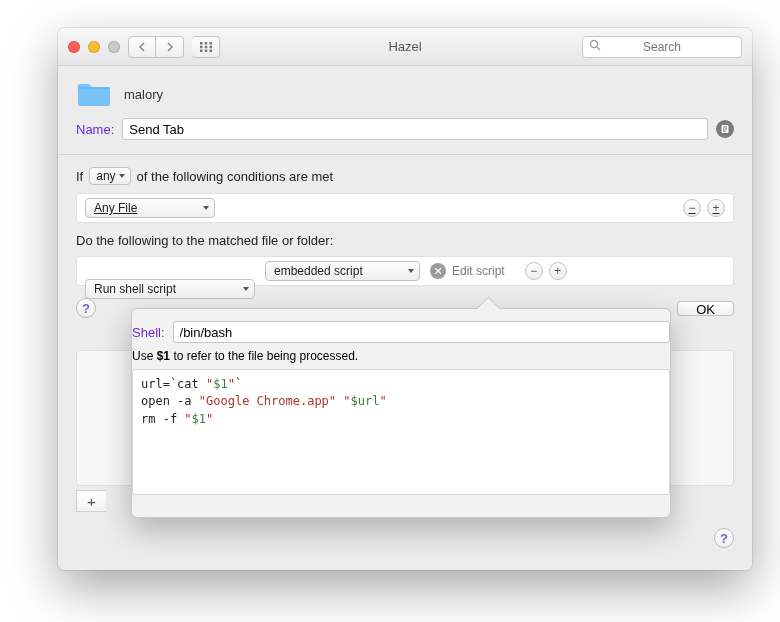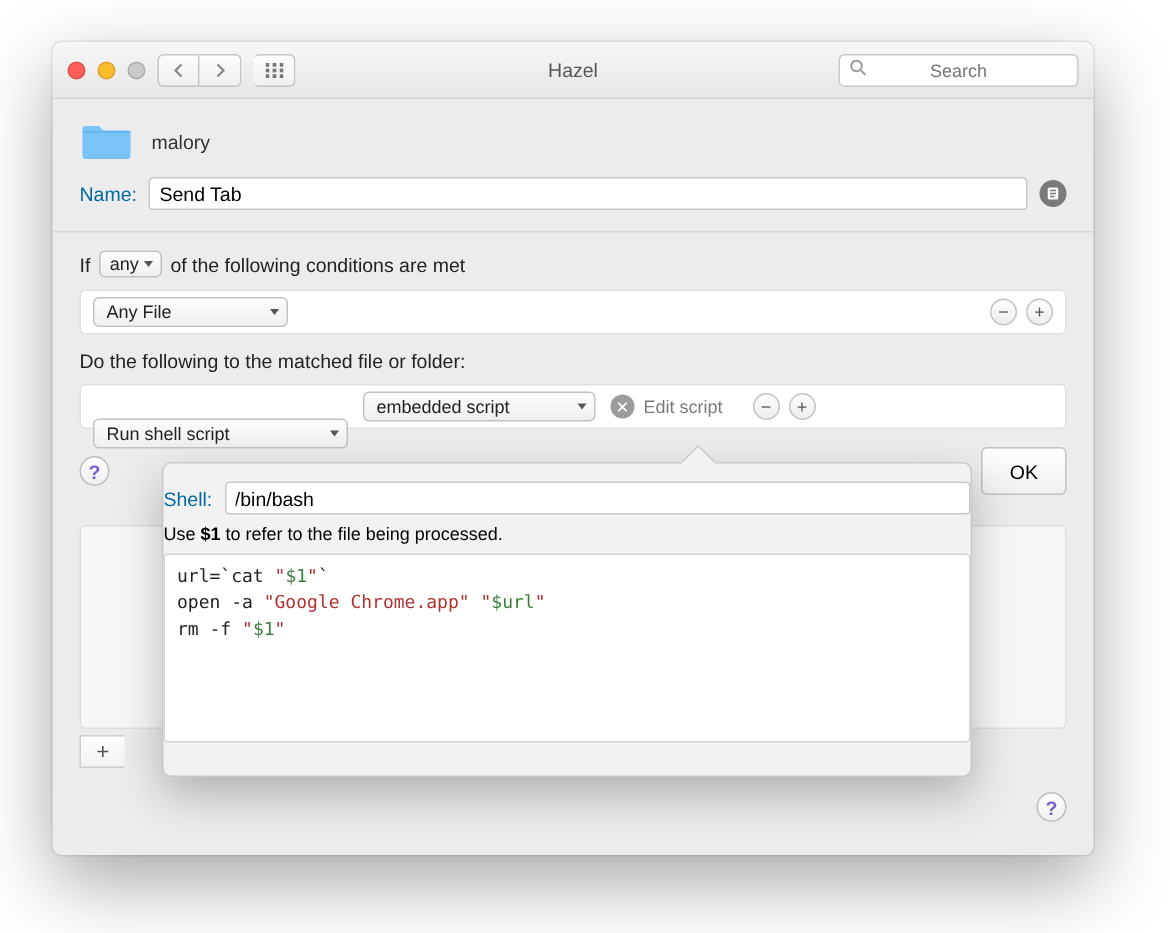--- a/index.html
+++ b/index.html
@@ -7,21 +7,21 @@
     font-family: -apple-system, "Helvetica Neue", Helvetica, Arial, sans-serif;
     font-size: 13px;
     color: #222;
     background: #fff;
     width: 780px;
     height: 622px;
     position: relative;
   }
   .window {
     position: absolute;
-    left: 35px;
+    left: 58px;
     top: 28px;
     width: 694px;
     height: 542px;
     background: #ececec;
     border-radius: 6px;
     box-shadow: 0 18px 50px rgba(0,0,0,0.35), 0 0 0 1px rgba(0,0,0,0.08);
     overflow: visible;
   }
   
   .titlebar {
@@ -61,21 +61,21 @@
   }
   .searchwrap input{ border:none; outline:none; flex:1; font-size:12px; background:transparent; color:#555;margin-left:36px;}
   .clearcircle{ width:14px;height:14px;border-radius:50%;background:#c9c9c9;display:flex;align-items:center;justify-content:center;color:#fff;font-size:10px;}
 
   .content { padding: 14px 18px 0 18px; }
   .folderrow { display:flex; align-items:center; gap:12px; margin-bottom:10px;}
   .foldericon svg{display:block;}
   .foldername { font-size:13px; color:#333; }
 
   .namerow { display:flex; align-items:center; gap:8px; margin-bottom:14px;}
-  .lbl { font-size:13px; color:#0369a1; }
+  .lbl { font-size:13px; color:#6d28d9; }
   .txtin {
     flex:1; height:22px; background:#fff; border:1px solid #c7c7c7; border-radius:3px;
     padding:0 6px; font-size:13px; outline:none;
   }
   .docicon{
     width:18px;height:18px;border-radius:50%;background:#7a7a7a;display:flex;align-items:center;justify-content:center;
   }
   .docicon svg{display:block;}
 
   .hr { height:1px; background:#d6d6d6; margin: 0 -18px 12px -18px;}
@@ -97,20 +97,21 @@
   }
   .sel-sm{ height:18px; font-size:12px; padding:0 14px 0 6px;}
   .sel-sm::after{
     border-left:3px solid transparent;border-right:3px solid transparent;border-top:4px solid #555;
   }
 
   .rulerow {
     background:#fff; border:1px solid #e0e0e0; border-radius:4px;
     height:30px; display:flex; align-items:center; padding:0 8px; gap:8px;
     margin: 0 18px 10px 18px;
+    text-decoration: underline;
   }
   .rulerow .spacer{flex:1;}
   .pmwrap{display:flex;gap:6px;}
   .pm{
     width:18px;height:18px;border-radius:50%;
     background:linear-gradient(#fdfdfd,#ededed); border:1px solid #c2c2c2;
     display:flex;align-items:center;justify-content:center;font-size:12px;color:#555;line-height:1;
   }
 
   .sectionlabel { font-size:13px; color:#222; margin: 0 18px 8px 18px;}
@@ -125,21 +126,21 @@
   .editscript{ display:flex; align-items:center; gap:6px; color:#7a7a7a; font-size:12px;}
   .graycirc{width:16px;height:16px;border-radius:50%;background:#9c9c9c;display:flex;align-items:center;justify-content:center;color:#fff;font-size:11px;}
 
   .bottomrow { display:flex; align-items:center; margin: 12px 18px 0 18px; gap:10px;}
   .helpq{
     width:20px;height:20px;border-radius:50%;border:1px solid #bcbcbc;background:linear-gradient(#fff,#efefef);
     display:flex;align-items:center;justify-content:center;color:#7a5fcf;font-weight:bold;font-size:13px;
   }
   .okbtn{
     margin-left:auto;
-    height:32px; padding:0 18px; border:1px solid #c2c2c2; border-radius:4px;
+    height:15px; padding:0 18px; border:1px solid #c2c2c2; border-radius:4px;
     background:linear-gradient(#fff,#f0f0f0); font-size:13px;
   }
 
   .bgpanel{
     position:absolute; left:18px; right:18px; top:322px; height:136px;
     background:#f7f7f7; border:1px solid #dedede; border-radius:4px;
   }
   .plusbox{
     position:absolute; left:18px; top:462px; width:30px;height:22px;
     border:1px solid #cfcfcf; border-right:none; background:linear-gradient(#fff,#f2f2f2);

